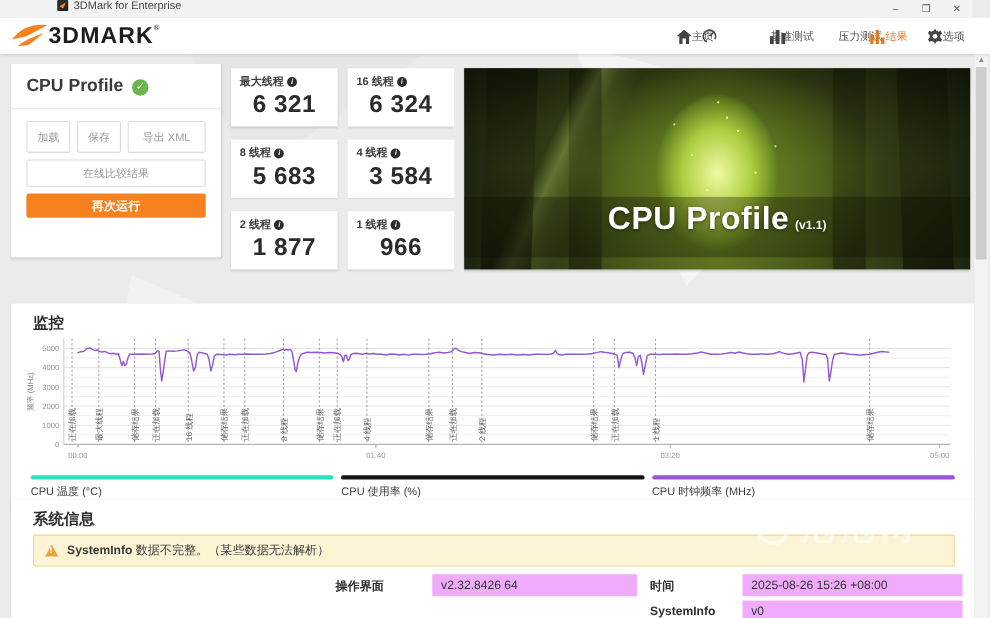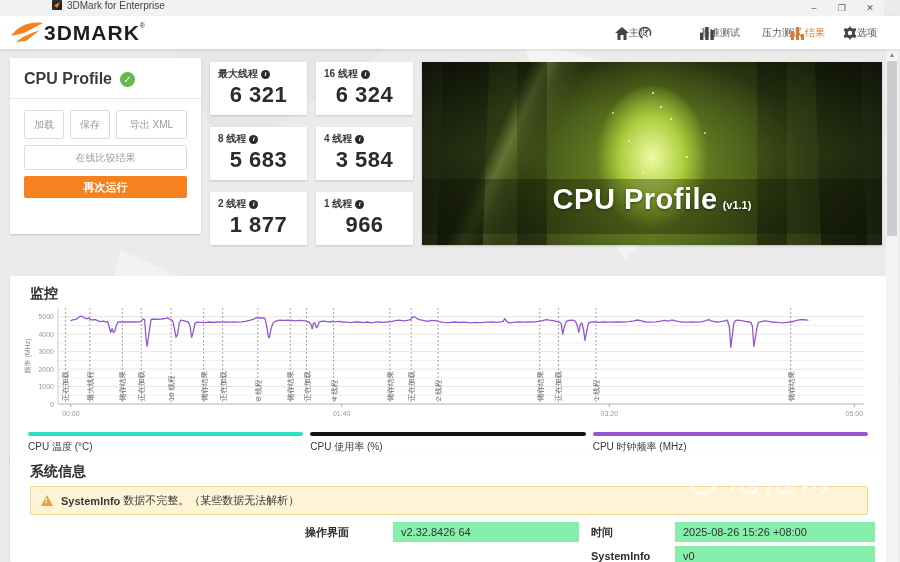--- a/index.html
+++ b/index.html
@@ -80,21 +80,21 @@
   .legend-label { font-size:10px; color:#3a3a3a; margin-top:4px; }
 
   
   .system-card { left:10px; top:454px; width:876px; height:108px; }
   .warn-banner { position:absolute; left:20px; right:18px; top:32px; height:29px; background:#fcf4d5; border:1px solid #ecd88f; border-radius:2px; display:flex; align-items:center; padding:0 10px; font-size:11px; color:#3a3a3a; }
   .warn-tri { width:0; height:0; border-left:6px solid transparent; border-right:6px solid transparent; border-bottom:11px solid #e8a33d; position:relative; margin-right:8px; }
   .warn-tri::after { content:"!"; position:absolute; left:-2px; top:1px; font-size:8px; font-weight:bold; color:#fff; }
   .warn-bold { font-weight:bold; margin-right:3px; }
   .fields { position:absolute; left:295px; top:68px; display:grid; grid-template-columns:88px 186px 96px 200px; grid-auto-rows:20px; row-gap:4px; column-gap:0; font-size:11px; align-items:center; }
   .flabel { font-weight:bold; color:#2e2e2e; }
-  .fvalue { background:#86efac; height:20px; display:flex; align-items:center; padding:0 8px; color:#333; }
+  .fvalue { background:#f0abfc; height:20px; display:flex; align-items:center; padding:0 8px; color:#333; }
   .fspacer { }
 
   
   .watermark { position:absolute; left:688px; top:460px; display:flex; align-items:center; gap:10px; color:rgba(255,255,255,.55); z-index:5; pointer-events:none; }
   .wm-ring { width:30px; height:30px; border:4px solid rgba(255,255,255,.55); border-radius:50%; position:relative; }
   .wm-ring::after { content:""; position:absolute; left:50%; top:-6px; width:4px; height:12px; background:rgba(255,255,255,.55); transform:translateX(-50%); }
   .wm-text { font-size:30px; font-weight:bold; letter-spacing:6px; }
 
   
   .scrollbar { position:absolute; right:2px; top:48px; bottom:0; width:12px; background:#f3f3f3; z-index:20; }

